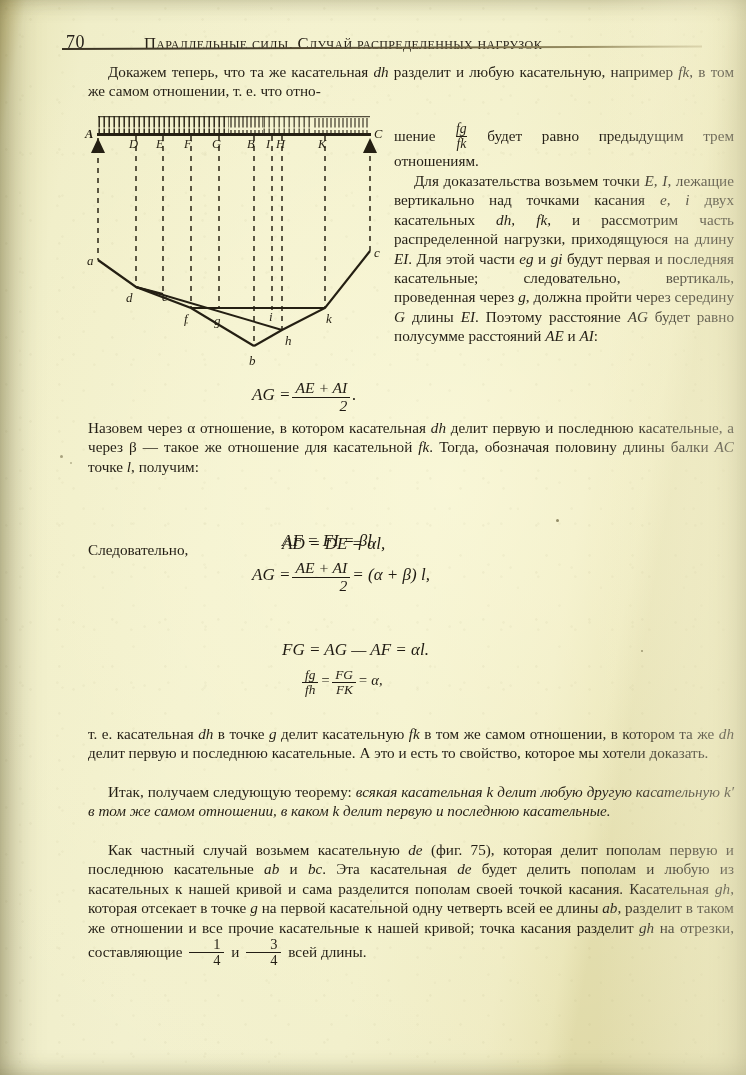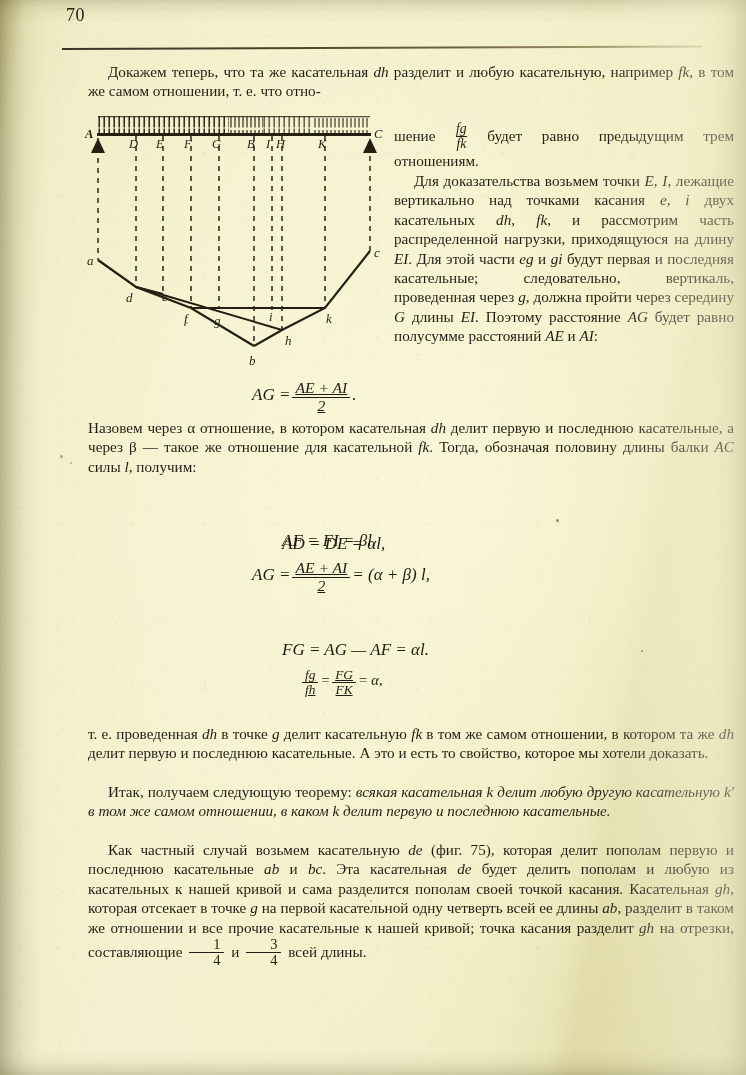--- a/index.html
+++ b/index.html
@@ -51,21 +51,21 @@
 
   #content {
     position: absolute;
     inset: 0;
     z-index: 3;
   }
 
   
   .runhead {
     position: absolute;
-    top: 5px; left: 48px; right: 26px;
+    top: 32px; left: 48px; right: 26px;
     height: 26px;
     text-align: center;
   }
   .folio {
     position: absolute;
     left: 18px; top: 0;
     font-size: 18px;
     letter-spacing: .5px;
     color: #26211a;
   }
@@ -125,24 +125,23 @@
   .f1 { left: 252px; top: 380px; }
   .f2 { left: 282px; top: 534px; }
   .f3 { left: 282px; top: 531px; }
   .f4 { left: 252px; top: 560px; }
   .f5 { left: 282px; top: 600px; margin-top: 40px; }
   .f6 { left: 300px; top: 668px; }
 
   .frac {
     display: inline-block;
     vertical-align: -0.62em;
-    text-align: center;
+    text-align: right;
     margin: 0 2px;
     line-height: 1.06;
-    text-decoration: underline;
   }
   .frac > .num { display: block; padding: 0 3px; font-size: .92em; }
   .frac > .den { display: block; padding: 0 3px; font-size: .92em; border-top: 1.3px solid #201b13; }
 
   .fsm { font-size: 14.5px; }
   .fsm .frac { vertical-align: -0.60em; }
 
   
   .ifrac {
     display: inline-block;
@@ -204,20 +203,21 @@
 </head>
 <body>
 
 <div id="page"></div>
 <div id="grain"></div>
 
 <div id="content">
 
   <div class="runhead">
     <div class="folio">70</div>
+    <div class="headtitle">Параллельные силы. Случай распределенных нагрузок</div>
   </div>
   <div class="headrule"></div>
 
   <div class="para p-intro"><span>Докажем теперь, что та же касательная </span><span class="i">dh</span><span> разделит и любую каса­тельную, например </span><span class="i">fk</span><span>, в том же самом отношении, т. е. что отно-</span></div>
 
   <div class="para p-right"><span>шение </span><span class="ifrac"><span class="num">fg</span><span class="den">fk</span></span><span> будет равно предыдущим</span>
     <span>трем отношениям.</span>
     <span style="display:block; text-indent:20px;"><span>Для доказательства возьмем точки </span><span class="i">E, I</span><span>, лежащие вертикально над точ­ками касания </span><span class="i">e, i</span><span> двух касательных </span><span class="i">dh, fk</span><span>, и рассмотрим часть распределен­ной нагрузки, приходящуюся на длину </span><span class="i">EI</span><span>. Для этой части </span><span class="i">eg</span><span> и </span><span class="i">gi</span><span> будут пер­вая и последняя касательные; следовательно, вертикаль, проведенная че­рез </span><span class="i">g</span><span>, должна пройти через середину </span><span class="i">G</span><span> длины </span><span class="i">EI</span><span>. Поэтому расстояние </span><span class="i">AG</span><span> будет равно полусумме расстояний </span><span class="i">AE</span><span> и </span><span class="i">AI</span><span>:</span></span>
   </div>
 
@@ -299,34 +299,35 @@
         <text x="207" y="233">h</text>
         <text x="191" y="209">i</text>
         <text x="248" y="211">k</text>
         <text x="296" y="145">c</text>
       </g>
     </svg>
   </div>
 
   <div class="fml f1"><span>AG =</span><span class="frac"><span class="num">AE + AI</span><span class="den">2</span></span><span>.</span></div>
 
-  <div class="para p-alpha"><span>Назовем через α отношение, в котором касательная </span><span class="i">dh</span><span> делит первую и последнюю касательные, а через β — такое же отношение для касатель­ной </span><span class="i">fk</span><span>. Тогда, обозначая половину длины балки </span><span class="i">AC</span><span> силы </span><span class="i">l</span><span>, получим:</span></div>
+  <div class="para p-alpha"><span>Назовем через α отношение, в котором касательная </span><span class="i">dh</span><span> делит первую и последнюю касательные, а через β — такое же отношение для касатель­ной </span><span class="i">fk</span><span>. Тогда, обозначая половину длины балки </span><span class="i">AC</span><span> точке </span><span class="i">l</span><span>, получим:</span></div>
 
   <div class="fml f2">AD = DE = αl,</div>
   <div class="fml f3">AF = FI = βl.</div>
 
+  <div class="para p-sled">Следовательно,</div>
 
   <div class="fml f4"><span>AG =</span><span class="frac"><span class="num">AE + AI</span><span class="den">2</span></span><span>= (α + β) l,</span></div>
 
   <div class="fml f5">FG = AG — AF = αl.</div>
 
 
   <div class="fml f6 fsm"><span class="frac"><span class="num">fg</span><span class="den">fh</span></span><span>=</span><span class="frac"><span class="num">FG</span><span class="den">FK</span></span><span>= α,</span></div>
 
-  <div class="para p-te"><span>т. е. проведенная </span><span class="i">dh</span><span> в точке </span><span class="i">g</span><span> делит касательную </span><span class="i">fk</span><span> в том же самом отношении, в котором та же </span><span class="i">dh</span><span> делит первую и последнюю касатель­ные. А это и есть то свойство, которое мы хотели доказать.</span></div>
+  <div class="para p-te"><span>т. е. касательная </span><span class="i">dh</span><span> в точке </span><span class="i">g</span><span> делит касательную </span><span class="i">fk</span><span> в том же самом отношении, в котором та же </span><span class="i">dh</span><span> делит первую и последнюю касатель­ные. А это и есть то свойство, которое мы хотели доказать.</span></div>
 
   <div class="para p-itak"><span>Итак, получаем следующую теорему: </span><span class="i">всякая касательная k делит любую другую касательную k′ в том же самом отноше­нии, в каком k делит первую и последнюю касательные.</span></div>
 
   <div class="para p-kak"><span>Как частный случай возьмем касательную </span><span class="i">de</span><span> (фиг. 75), которая делит пополам первую и последнюю касательные </span><span class="i">ab</span><span> и </span><span class="i">bc</span><span>. Эта касательная </span><span class="i">de</span><span> будет делить пополам и любую из касательных к нашей кривой и сама разделится пополам своей точкой касания. Касательная </span><span class="i">gh</span><span>, которая отсекает в точке </span><span class="i">g</span><span> на первой касательной одну четверть всей ее длины </span><span class="i">ab</span><span>, разделит в таком же отношении и все прочие касательные к нашей кривой; точка касания разделит </span><span class="i">gh</span><span> на отрезки, составляю­щие </span><span class="nfrac"><span class="num">1</span><span class="den">4</span></span><span> и </span><span class="nfrac"><span class="num">3</span><span class="den">4</span></span><span> всей длины.</span></div>
 
   <div class="speck" style="left:556px; top:519px; width:3px; height:3px;"></div>
   <div class="speck" style="left:641px; top:650px; width:2px; height:2px;"></div>
   <div class="speck" style="left:70px;  top:462px; width:2px; height:2px; opacity:.4;"></div>
   <div class="speck" style="left:60px;  top:455px; width:3px; height:3px; opacity:.5;"></div>
   <div class="speck" style="left:186px; top:322px; width:2px; height:2px; opacity:.45;"></div>

